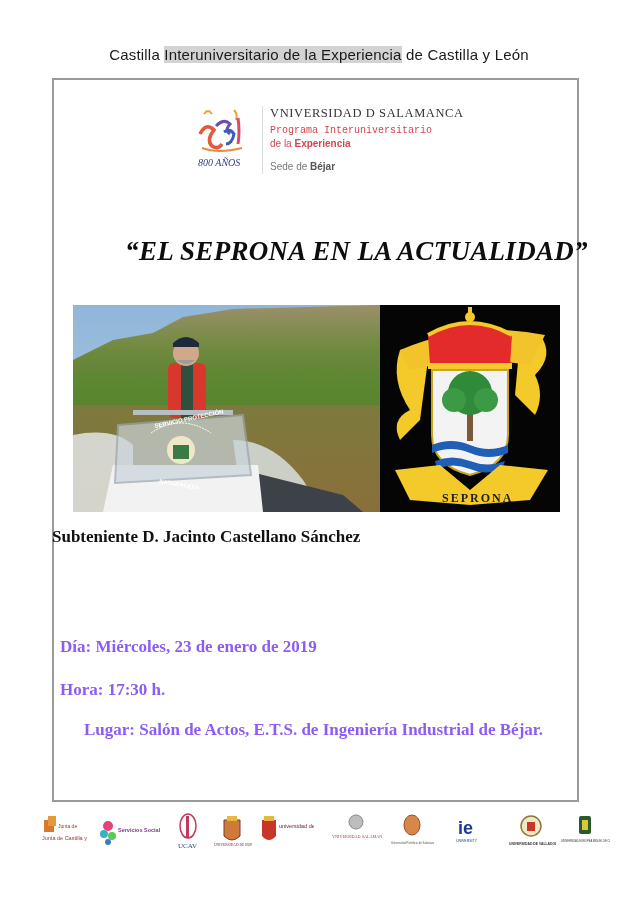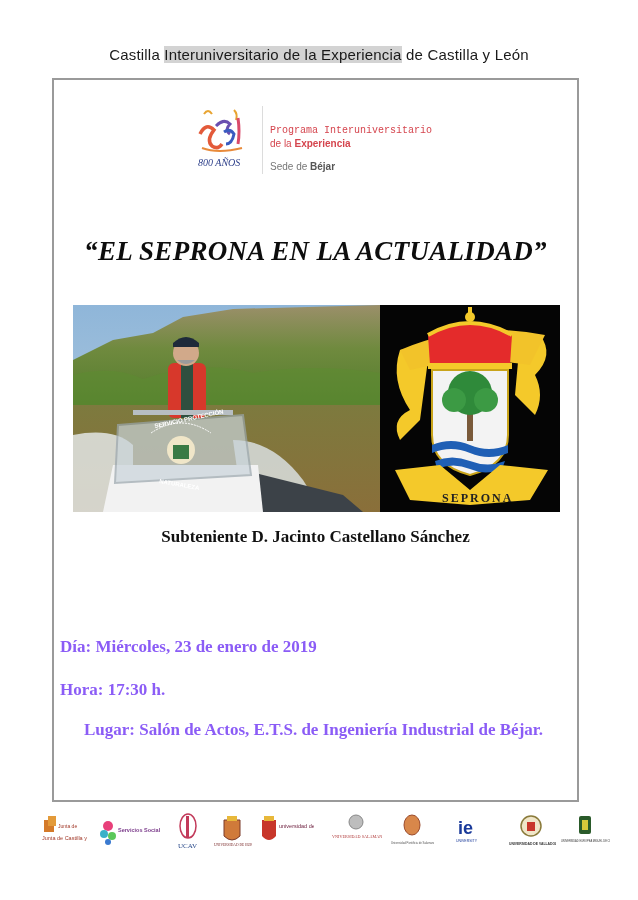--- a/index.html
+++ b/index.html
@@ -9,24 +9,24 @@
   .frame { position:absolute; left:52px; top:78px; width:527px; height:724px; border:2px solid #9a9a9a; box-sizing:border-box; background:#fff; }
   .logo-block { position:absolute; left:190px; top:100px; width:270px; height:80px; }
   .usal-logo { position:absolute; left:4px; top:4px; width:56px; height:70px; }
   .logo-divider { position:absolute; left:72px; top:6px; width:1px; height:68px; background:#dcdcdc; }
   .uni-name { position:absolute; left:80px; top:6px; font-family:"Liberation Serif", serif; font-size:12.5px; letter-spacing:0.6px; color:#333; white-space:nowrap; }
   .prog-1 { position:absolute; left:80px; top:25px; font-family:Liberation Mono, monospace; font-size:10px; color:#d5454e; white-space:nowrap; }
   .prog-2 { position:absolute; left:80px; top:38px; font-family:"Liberation Sans", sans-serif; font-size:10px; color:#d5454e; white-space:nowrap; }
   .prog-2 b { font-weight:bold; }
   .sede { position:absolute; left:80px; top:61px; font-family:"Liberation Sans", sans-serif; font-size:10px; color:#777; white-space:nowrap; }
   .sede b { color:#555; }
-  .title { position:absolute; top:236px; left:52px; width:527px; text-align:center; font-family:"Liberation Serif", serif; font-size:27px; font-weight:bold; font-style:italic; color:#0d0d0d; letter-spacing:0.3px; }
+  .title { position:absolute; top:236px; left:52px; width:527px; text-align:center; font-family:"Liberation Serif", serif; font-size:27px; font-weight:bold; font-style:italic; color:#0d0d0d; letter-spacing:0.3px;padding-left:41px; }
   .photo { position:absolute; left:73px; top:305px; width:307px; height:207px; overflow:hidden; }
   .emblem { position:absolute; left:380px; top:305px; width:180px; height:207px; background:#050505; overflow:hidden; }
-  .speaker { position:absolute; top:527px; left:52px; width:527px; text-align:center; font-size:17px; font-weight:bold; color:#111; }
+  .speaker { position:absolute; top:527px; left:52px; width:527px; text-align:left; font-size:17px; font-weight:bold; color:#111; }
   .info { position:absolute; left:60px; font-size:17px; font-weight:bold; color:#8b5cf6; white-space:nowrap; }
   .sponsors { position:absolute; left:30px; top:812px; width:580px; height:50px; }
   .sp { position:absolute; top:0; height:48px; }
 </style>
 </head>
 <body>
 
 <div class="header-line">
   <span>Castilla </span><span class="hl">Interuniversitario de la Experiencia</span><span> de Castilla y León</span>
 </div>
@@ -38,20 +38,21 @@
     <path d="M10 10 q4 -6 8 0" stroke="#e8a431" stroke-width="2" fill="none"></path>
     <path d="M40 6 q4 4 2 10" stroke="#e8a431" stroke-width="2" fill="none"></path>
     <path d="M6 30 q6 -12 14 -4 q-8 10 -2 16 q6 4 10 -2" stroke="#e35a3a" stroke-width="3.5" fill="none"></path>
     <path d="M22 22 q8 -8 14 -2 q-6 6 0 10" stroke="#6a4fb0" stroke-width="3" fill="none"></path>
     <path d="M30 28 q6 -4 10 2 q-2 10 -8 10" stroke="#3a5bc0" stroke-width="3" fill="none"></path>
     <path d="M44 14 q2 14 0 26" stroke="#d94a6a" stroke-width="3" fill="none"></path>
     <path d="M8 44 q16 6 40 0" stroke="#e88a3a" stroke-width="2" fill="none"></path>
     <text x="4" y="62" font-family="Liberation Serif, serif" font-size="10" fill="#2d3f8a" font-style="italic">800 AÑOS</text>
   </svg>
   <div class="logo-divider"></div>
+  <div class="uni-name">VNIVERSIDAD D SALAMANCA</div>
   <div class="prog-1">Programa Interuniversitario</div>
   <div class="prog-2"><span>de la </span><b>Experiencia</b></div>
   <div class="sede"><span>Sede de </span><b>Béjar</b></div>
 </div>
 
 <div class="title">“EL SEPRONA EN LA ACTUALIDAD”</div>
 
 <div class="photo">
   <svg width="307" height="207" viewBox="0 0 307 207">
     <defs>

